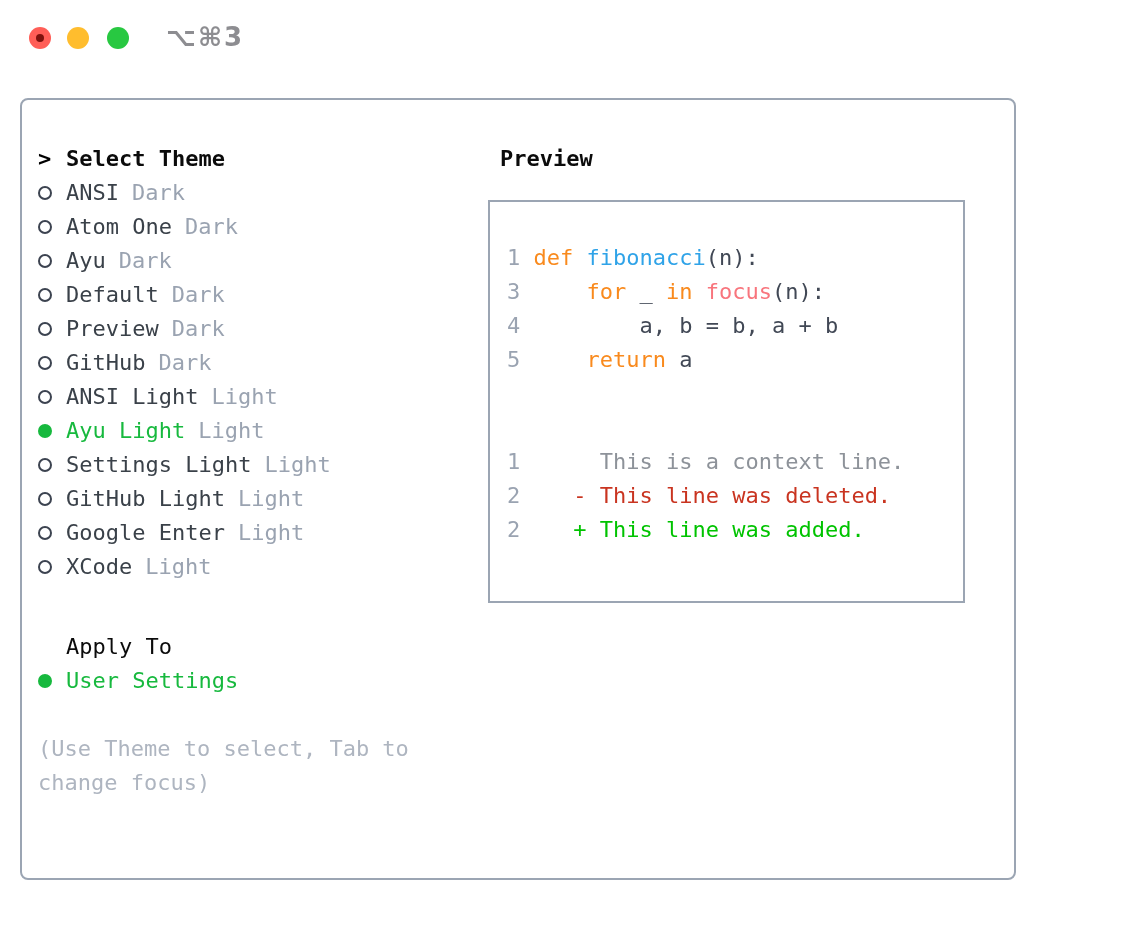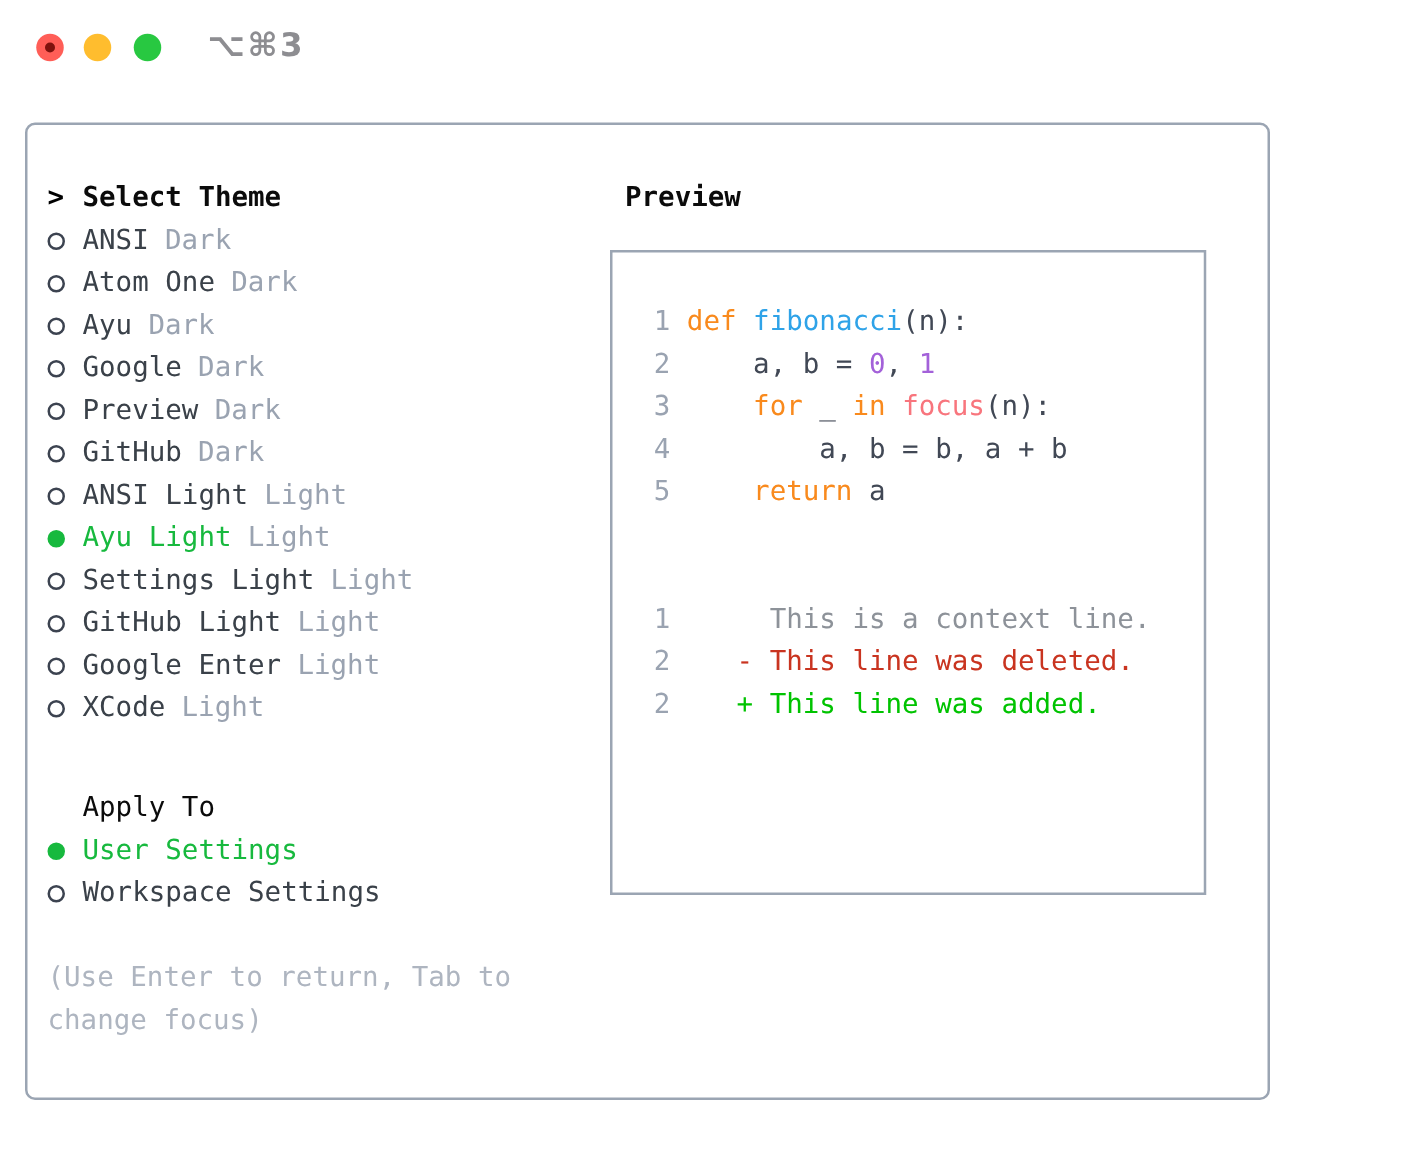--- a/index.html
+++ b/index.html
@@ -32,22 +32,22 @@
   .cursor{font-weight:bold;color:#000;font-size:22px;}
   .list-header{font-weight:bold;color:var(--header-black);}
   .label{color:var(--text-dark);}
   .label.selected{color:var(--selection-green);}
   .tag{color:var(--muted-gray);margin-left:13px;}
   .apply-block{margin-top:46px;}
   .hint{margin-top:34px;width:400px;color:var(--hint-gray);}
   
   .preview-title{position:absolute;left:478px;top:42px;font-size:22px;line-height:34px;
     font-weight:bold;color:var(--header-black);text-align:center;}
-  .preview-box{position:absolute;left:466px;top:100px;width:477px;height:516px;box-sizing:border-box;
-    border:2px solid var(--border-gray);background:#fff;padding:39px 0 0 33px;overflow:hidden;}
+  .preview-box{position:absolute;left:466px;top:100px;width:477px;height:403px;box-sizing:border-box;
+    border:2px solid var(--border-gray);background:#fff;padding:39px 0 0 17px;overflow:hidden;}
   .cl{height:34px;line-height:34px;font-size:22px;white-space:pre;}
   .cl .ln{display:inline-block;width:2ch;color:var(--muted-gray);}
   .spacer{height:68px;}
   .tok-kw{color:var(--keyword-orange);}
   .tok-fn{color:var(--function-blue);}
   .tok-lit{color:var(--literal-purple);}
   .tok-call{color:var(--call-coral);}
   .tok-p{color:var(--code-plain);}
   .tok-ctx{color:var(--context-gray);}
   .tok-del{color:var(--deleted-red);}
@@ -69,50 +69,48 @@
 
     <div class="left-col">
       <div class="row">
         <span class="marker"><span class="cursor">&gt;</span></span>
         <span class="list-header">Select Theme</span>
       </div>
       <div id="theme-list">
           <div class="row"><span class="marker"><span class="radio"></span></span><span class="label">ANSI</span><span class="tag">Dark</span></div>
           <div class="row"><span class="marker"><span class="radio"></span></span><span class="label">Atom One</span><span class="tag">Dark</span></div>
           <div class="row"><span class="marker"><span class="radio"></span></span><span class="label">Ayu</span><span class="tag">Dark</span></div>
-          <div class="row"><span class="marker"><span class="radio"></span></span><span class="label">Google</span><span class="tag">Dark</span></div>
+          <div class="row"><span class="marker"><span class="radio"></span></span><span class="label">Default</span><span class="tag">Dark</span></div>
           <div class="row"><span class="marker"><span class="radio"></span></span><span class="label">Preview</span><span class="tag">Dark</span></div>
           <div class="row"><span class="marker"><span class="radio"></span></span><span class="label">GitHub</span><span class="tag">Dark</span></div>
           <div class="row"><span class="marker"><span class="radio"></span></span><span class="label">ANSI Light</span><span class="tag">Light</span></div>
           <div class="row"><span class="marker"><span class="radio filled"></span></span><span class="label selected">Ayu Light</span><span class="tag">Light</span></div>
           <div class="row"><span class="marker"><span class="radio"></span></span><span class="label">Settings Light</span><span class="tag">Light</span></div>
           <div class="row"><span class="marker"><span class="radio"></span></span><span class="label">GitHub Light</span><span class="tag">Light</span></div>
           <div class="row"><span class="marker"><span class="radio"></span></span><span class="label">Google Enter</span><span class="tag">Light</span></div>
           <div class="row"><span class="marker"><span class="radio"></span></span><span class="label">XCode</span><span class="tag">Light</span></div>
         </div>
 
       <div class="apply-block">
         <div class="row">
           <span class="marker"></span>
           <span class="label" style="color:var(--header-black)">Apply To</span>
         </div>
         <div id="apply-list">
             <div class="row"><span class="marker"><span class="radio filled"></span></span><span class="label selected">User Settings</span></div>
-            <div class="row"><span class="marker"><span class="radio"></span></span><span class="label">Workspace Settings</span></div>
           </div>
       </div>
 
-      <div class="hint">(Use Enter to return, Tab to change focus)</div>
+      <div class="hint">(Use Theme to select, Tab to change focus)</div>
     </div>
 
     <div class="preview-title">Preview</div>
     <div class="preview-box">
       <div id="code-block">
           <div class="cl"><span class="ln">1</span><span class="tok-kw">def</span><span class="tok-p"> </span><span class="tok-fn">fibonacci</span><span class="tok-p">(n):</span></div>
-          <div class="cl"><span class="ln">2</span><span class="tok-p">    a, b = </span><span class="tok-lit">0</span><span class="tok-p">, </span><span class="tok-lit">1</span></div>
           <div class="cl"><span class="ln">3</span><span class="tok-p">    </span><span class="tok-kw">for</span><span class="tok-p"> _ </span><span class="tok-kw">in</span><span class="tok-p"> </span><span class="tok-call">focus</span><span class="tok-p">(n):</span></div>
           <div class="cl"><span class="ln">4</span><span class="tok-p">        a, b = b, a + b</span></div>
           <div class="cl"><span class="ln">5</span><span class="tok-p">    </span><span class="tok-kw">return</span><span class="tok-p"> a</span></div>
           <div class="spacer"></div>
           <div class="cl"><span class="ln">1</span><span class="tok-ctx">     This is a context line.</span></div>
           <div class="cl"><span class="ln">2</span><span class="tok-p">   </span><span class="tok-del">- This line was deleted.</span></div>
           <div class="cl"><span class="ln">2</span><span class="tok-p">   </span><span class="tok-add">+ This line was added.</span></div>
         </div>
     </div>
 

